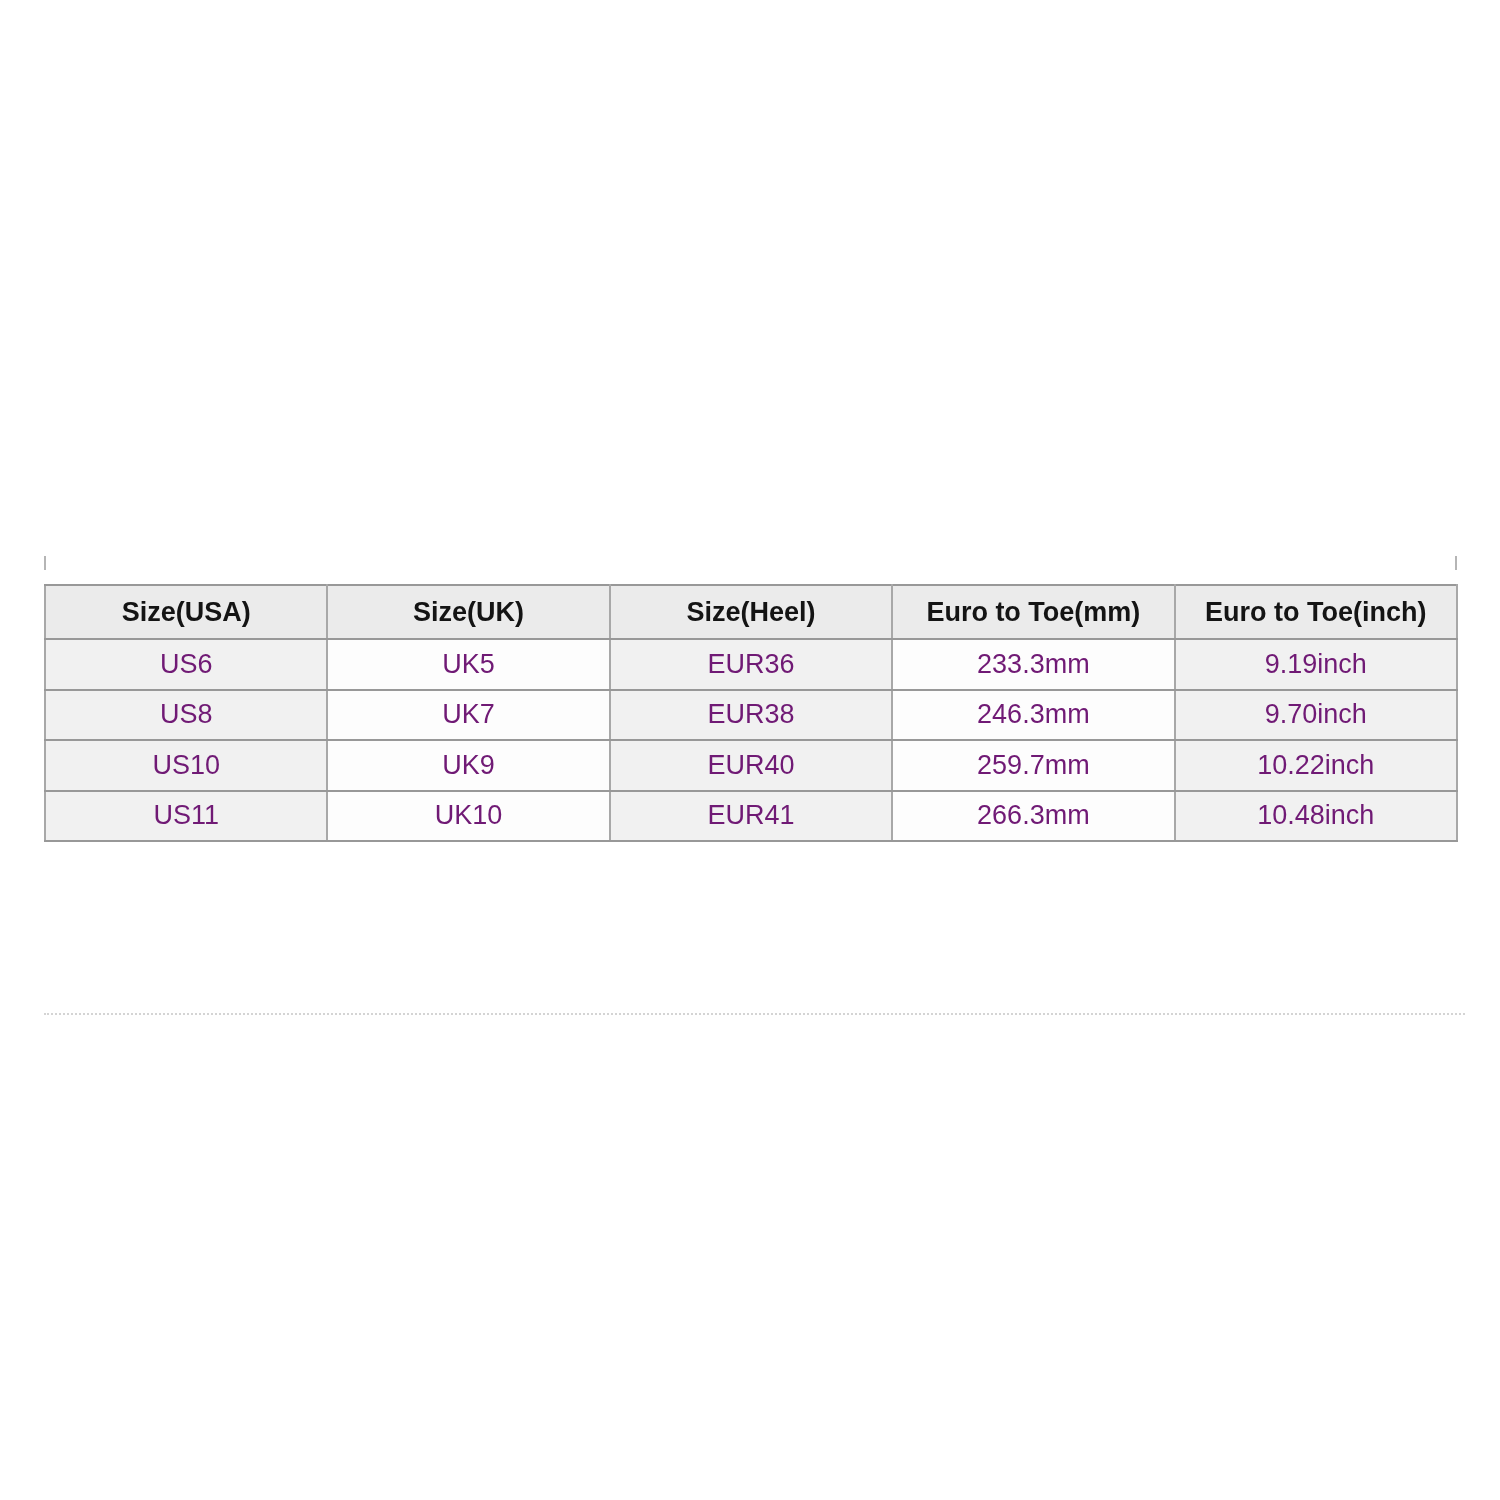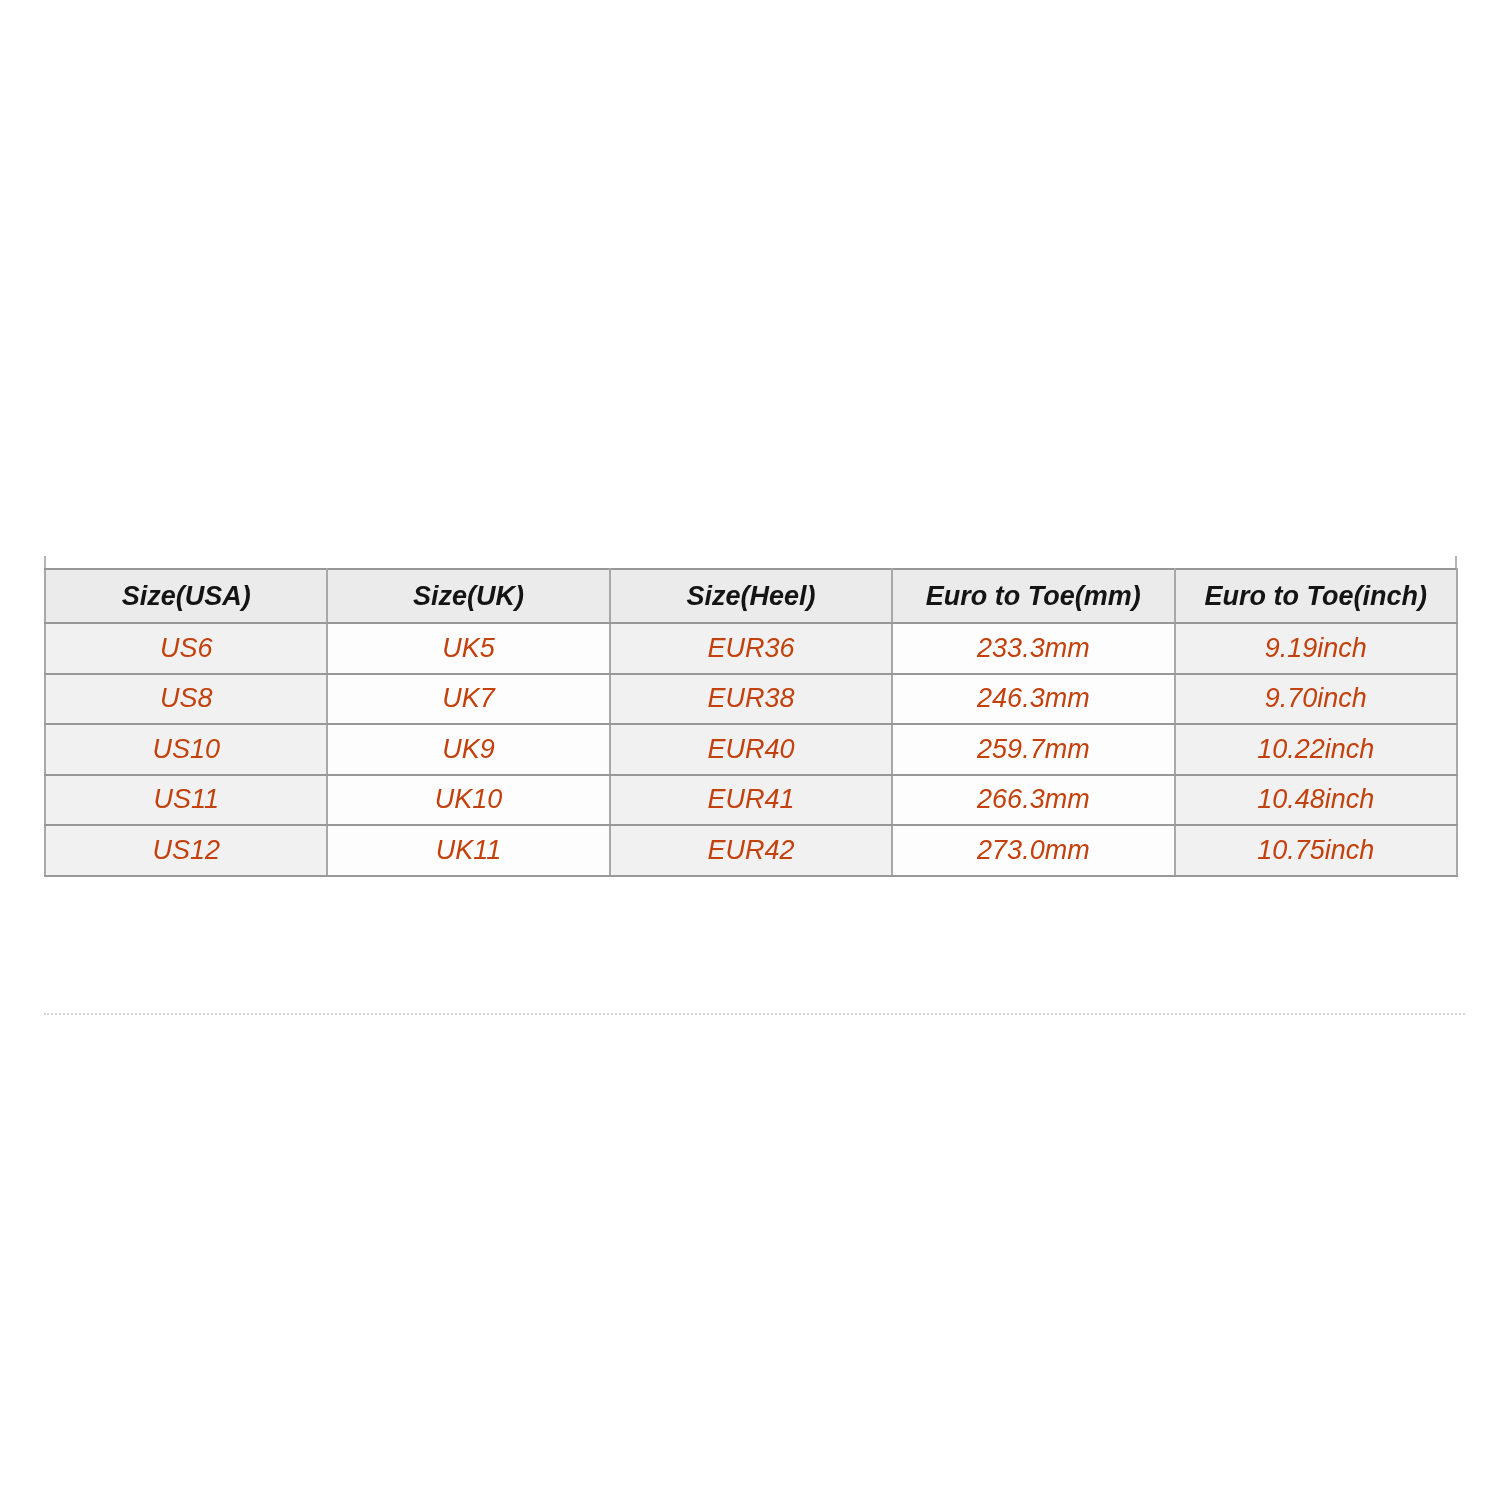--- a/index.html
+++ b/index.html
@@ -11,23 +11,22 @@
   .page {
     position: relative;
     width: 1500px;
     height: 1500px;
     background: #ffffff;
     overflow: hidden;
   }
   .size-chart-wrap {
     position: absolute;
     left: 44px;
-    top: 568px;
+    top: 584px;
     width: 1414px;
-    font-style: italic;
   }
   table.size-chart {
     width: 100%;
     border-collapse: collapse;
     table-layout: fixed;
   }
   table.size-chart th,
   table.size-chart td {
     border-top: 2px solid #989898;
     border-bottom: 2px solid #989898;
@@ -43,21 +42,21 @@
     background: #ebebeb;
     color: #141414;
     font-size: 27px;
     font-weight: bold;
     letter-spacing: 0px;
   }
   table.size-chart td {
     height: 46.5px;
     font-size: 27px;
     font-weight: normal;
-    color: #c2410c;
+    color: #701a75;
   }
   
   table.size-chart td:nth-child(odd)  { background: #f1f1f1; }
   table.size-chart td:nth-child(even) { background: #fdfdfd; }
   
   .stub {
     position: absolute;
     width: 2px;
     height: 14px;
     background: #b5b5b5;
@@ -114,26 +113,19 @@
             <td>259.7mm</td>
             <td>10.22inch</td>
           </tr>
           <tr>
             <td>US11</td>
             <td>UK10</td>
             <td>EUR41</td>
             <td>266.3mm</td>
             <td>10.48inch</td>
           </tr>
-          <tr>
-            <td>US12</td>
-            <td>UK11</td>
-            <td>EUR42</td>
-            <td>273.0mm</td>
-            <td>10.75inch</td>
-          </tr>
         </tbody>
     </table>
   </div>
 
   <div class="bottom-dotted-rule"></div>
 
 </div>
 
 </body></html>

